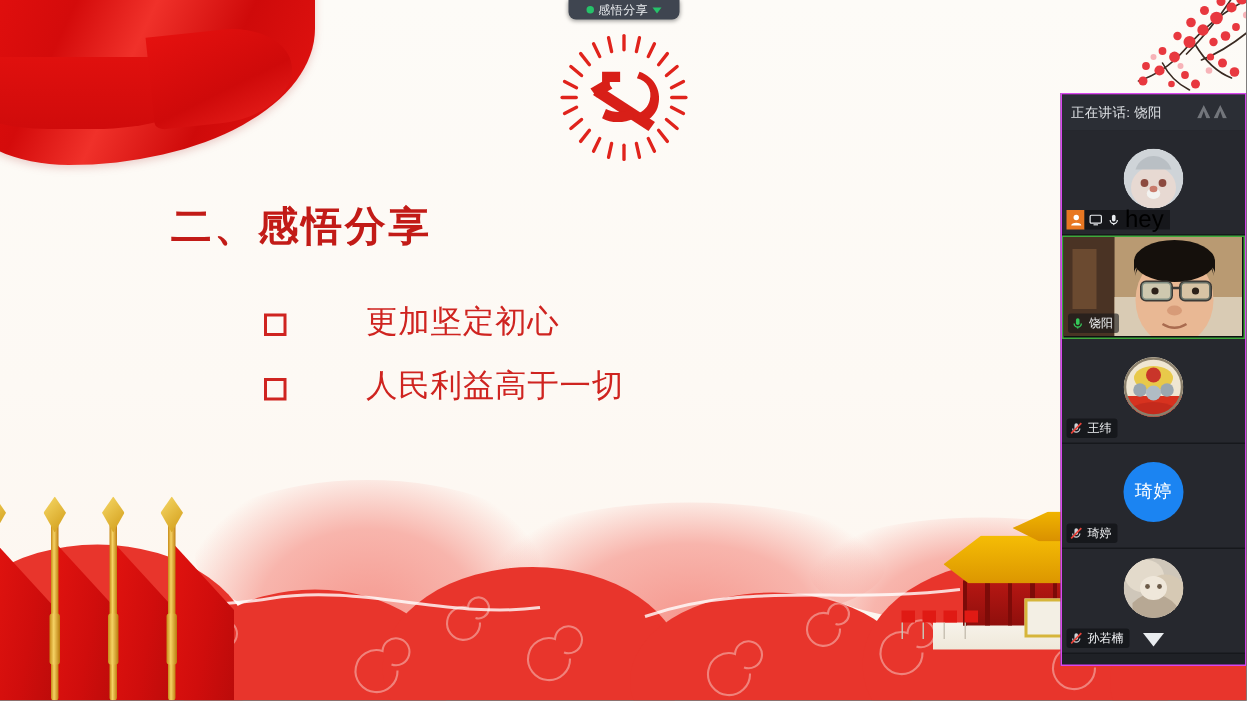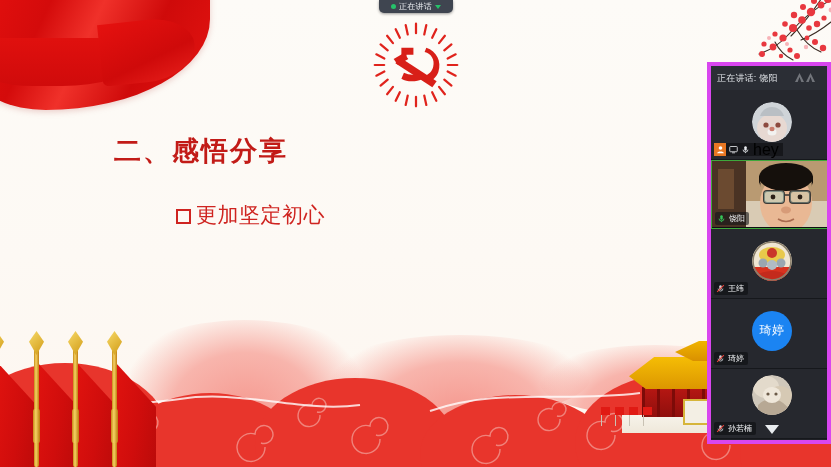--- a/index.html
+++ b/index.html
@@ -94,21 +94,21 @@
     line-height: 30px;
     letter-spacing: .5px;
   }
   .bullet-mark {
     flex: 0 0 auto;
     width: 11px; height: 11px;
     border: 2.5px solid #cf2420;
     margin-top: 9px;
     margin-right: 5px;
   }
-  .bullet-text { flex: 1 1 auto; }
+  .bullet-text { flex: 1 1 auto; margin-left: 48px; }
 
   
   .cloud-band {
     position: absolute;
     left: 0; bottom: 0;
     width: 831px; height: 120px;
   }
   .cloud-lobe {
     position: absolute;
     bottom: -46px;
@@ -250,21 +250,21 @@
     border-top: 4px solid #26c26a;
   }
 
   
   #panel {
     position: absolute;
     right: 0; top: 62px;
     width: 124px;
     height: 382px;
     background: #1f2126;
-    border: 4px solid #d946ef;
+    border: 1px solid #d946ef;
     box-sizing: border-box;
     overflow: hidden;
   }
   .panel-header {
     height: 24px;
     display: flex;
     align-items: center;
     padding-left: 6px;
     background: #2b2e35;
     position: relative;
@@ -447,20 +447,24 @@
       </svg>
     </div>
 
     <div class="headline">二、感悟分享</div>
 
     <div class="bullets">
       <div class="bullet-row">
         <span class="bullet-mark"></span>
         <span class="bullet-text">更加坚定初心</span>
       </div>
+      <div class="bullet-row">
+        <span class="bullet-mark"></span>
+        <span class="bullet-text">人民利益高于一切</span>
+      </div>
     </div>
 
     <div class="cloud-band">
       <div class="cloud-pink" style="left:130px;width:230px;height:95px;"></div>
       <div class="cloud-pink" style="left:330px;width:260px;height:80px;"></div>
       <div class="cloud-pink" style="left:540px;width:230px;height:70px;"></div>
       <div class="cloud-lobe" style="left:-40px;width:210px;height:150px;"></div>
       <div class="cloud-lobe" style="left:120px;width:180px;height:120px;"></div>
       <div class="cloud-lobe" style="left:255px;width:200px;height:135px;"></div>
       <div class="cloud-lobe" style="left:420px;width:190px;height:118px;"></div>
@@ -523,21 +527,21 @@
         <div class="sflag" style="left:0;"></div>
         <div class="sflag" style="left:14px;"></div>
         <div class="sflag" style="left:28px;"></div>
         <div class="sflag" style="left:42px;"></div>
       </div>
     </div>
   </div>
 
   <div class="meet-toolbar">
     <span class="dot"></span>
-    <span class="tb-label">正在讲话</span>
+    <span class="tb-label">感悟分享</span>
     <span class="tb-caret"></span>
   </div>
 
   <div id="panel">
 
     <div class="panel-header">
       <span class="speaking-text">正在讲话: 饶阳</span>
       <span class="wave-icon">
         <span></span>
           <span></span>

